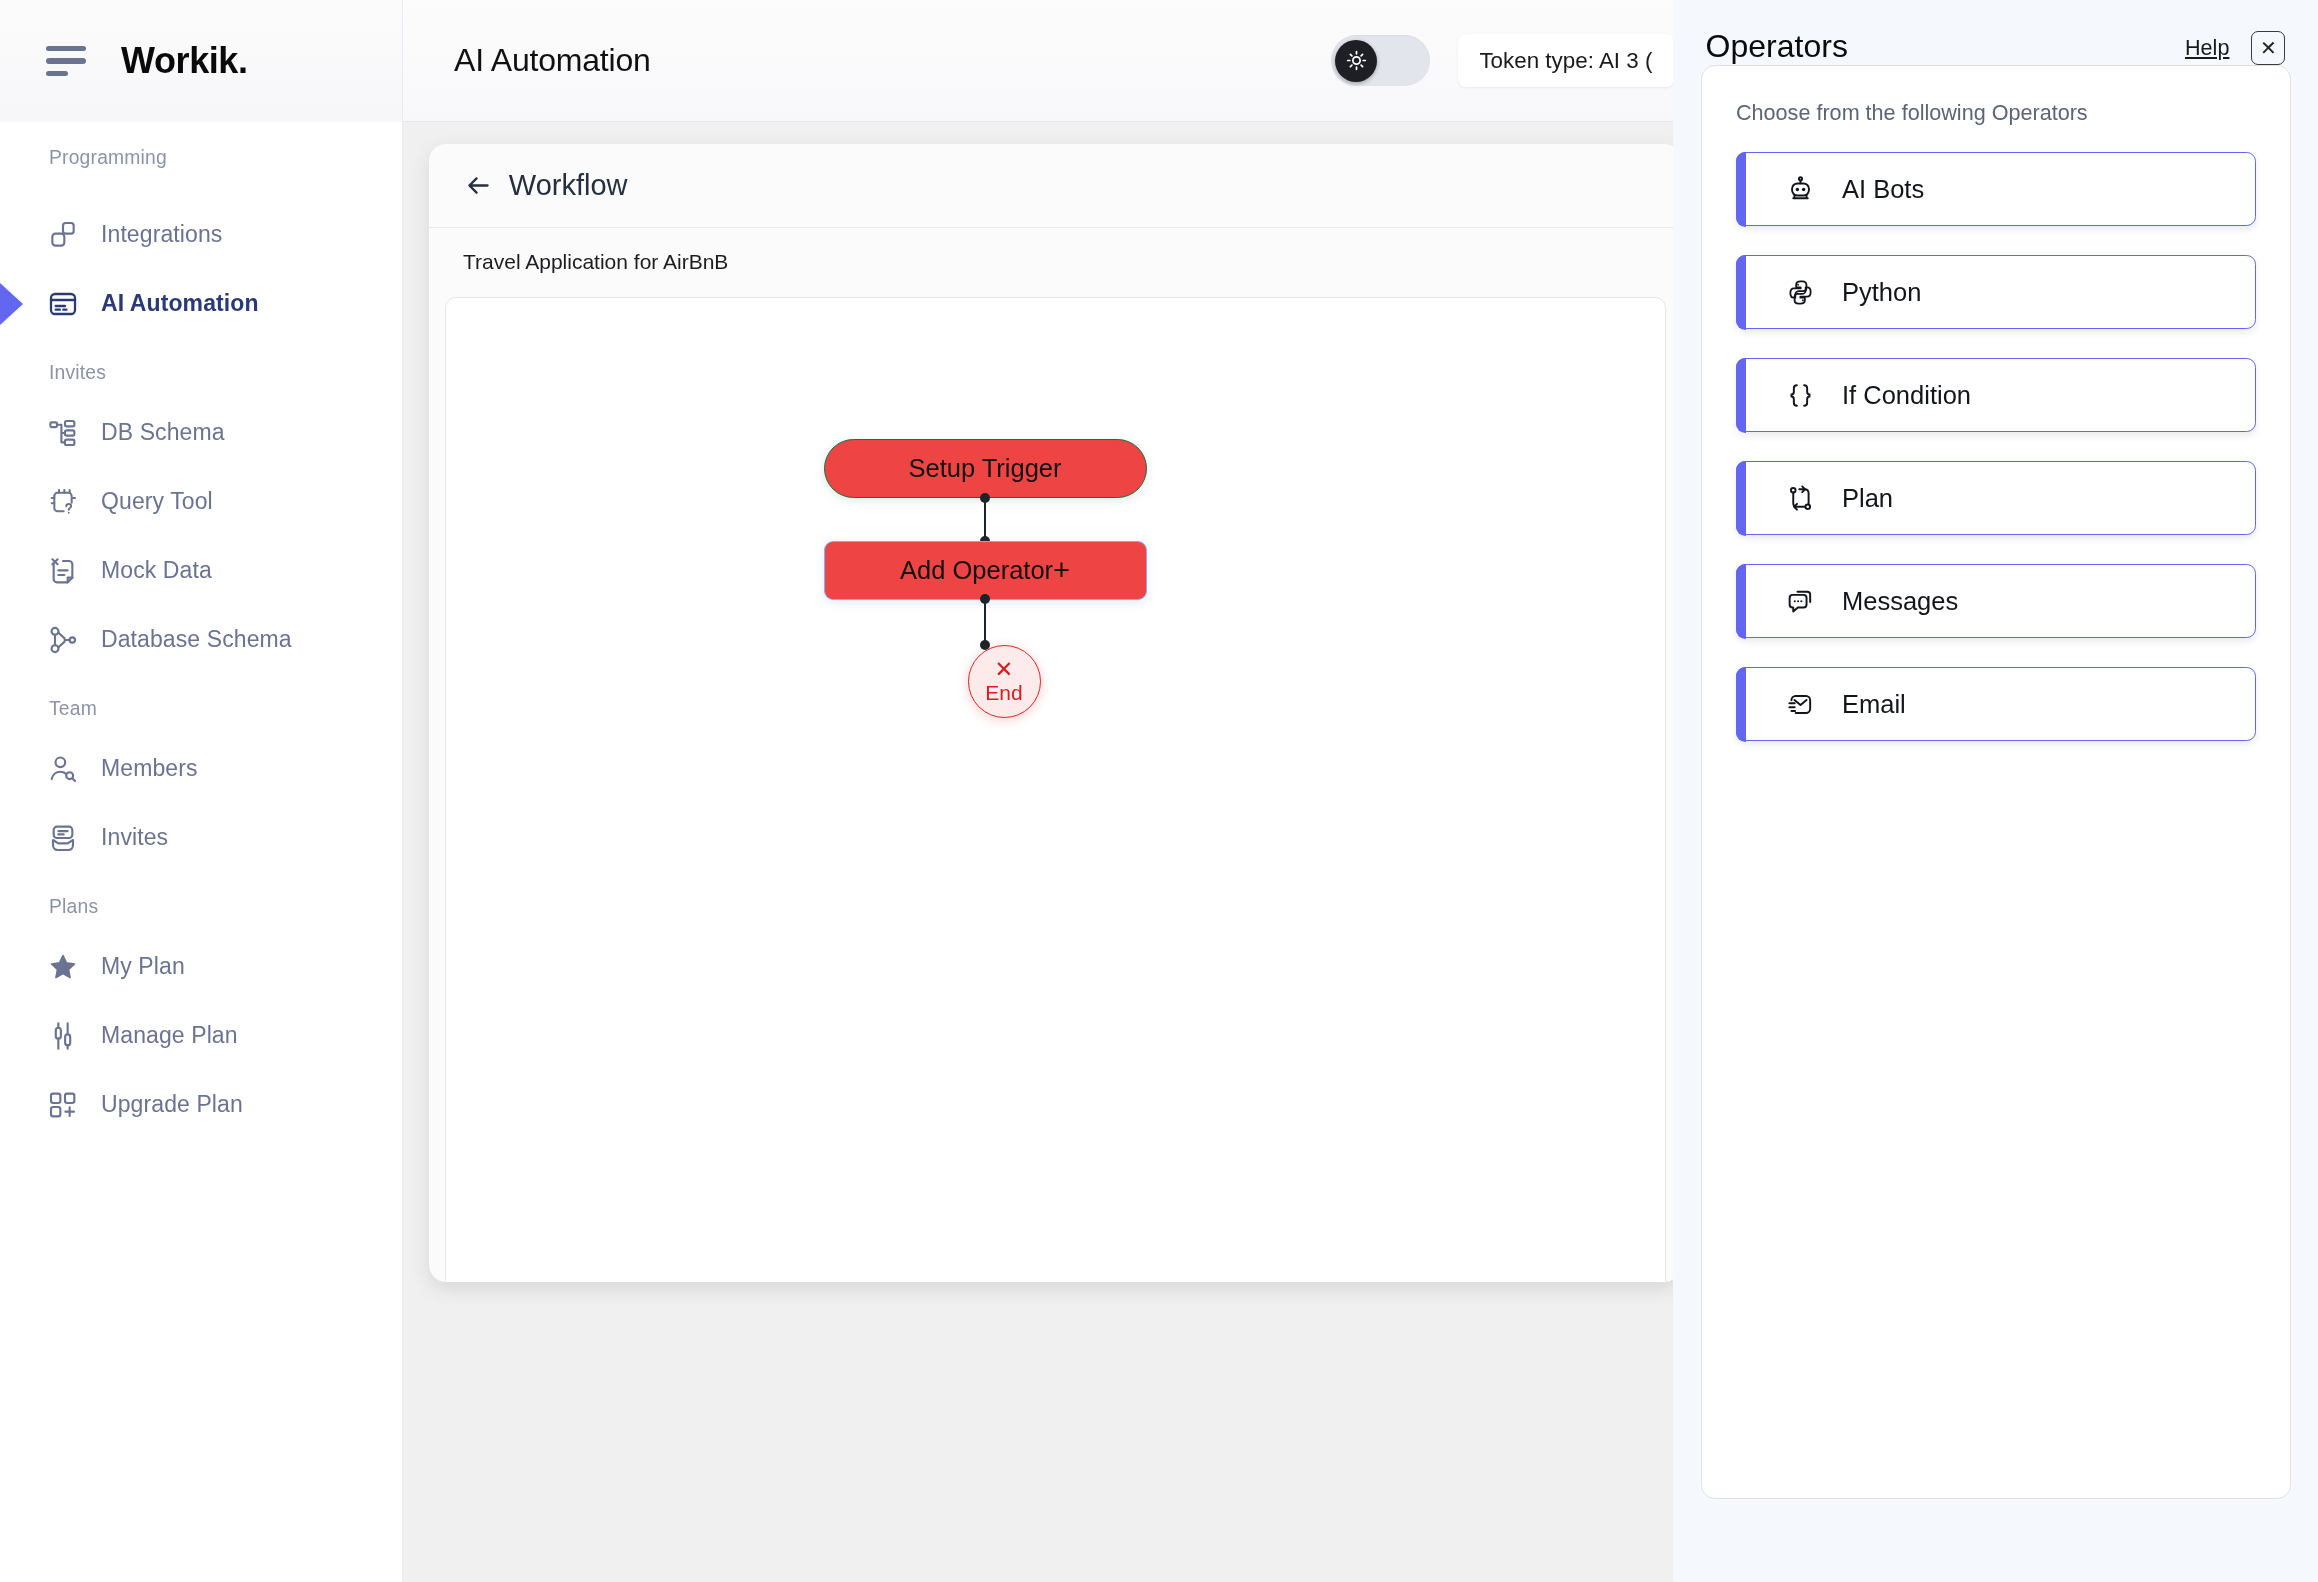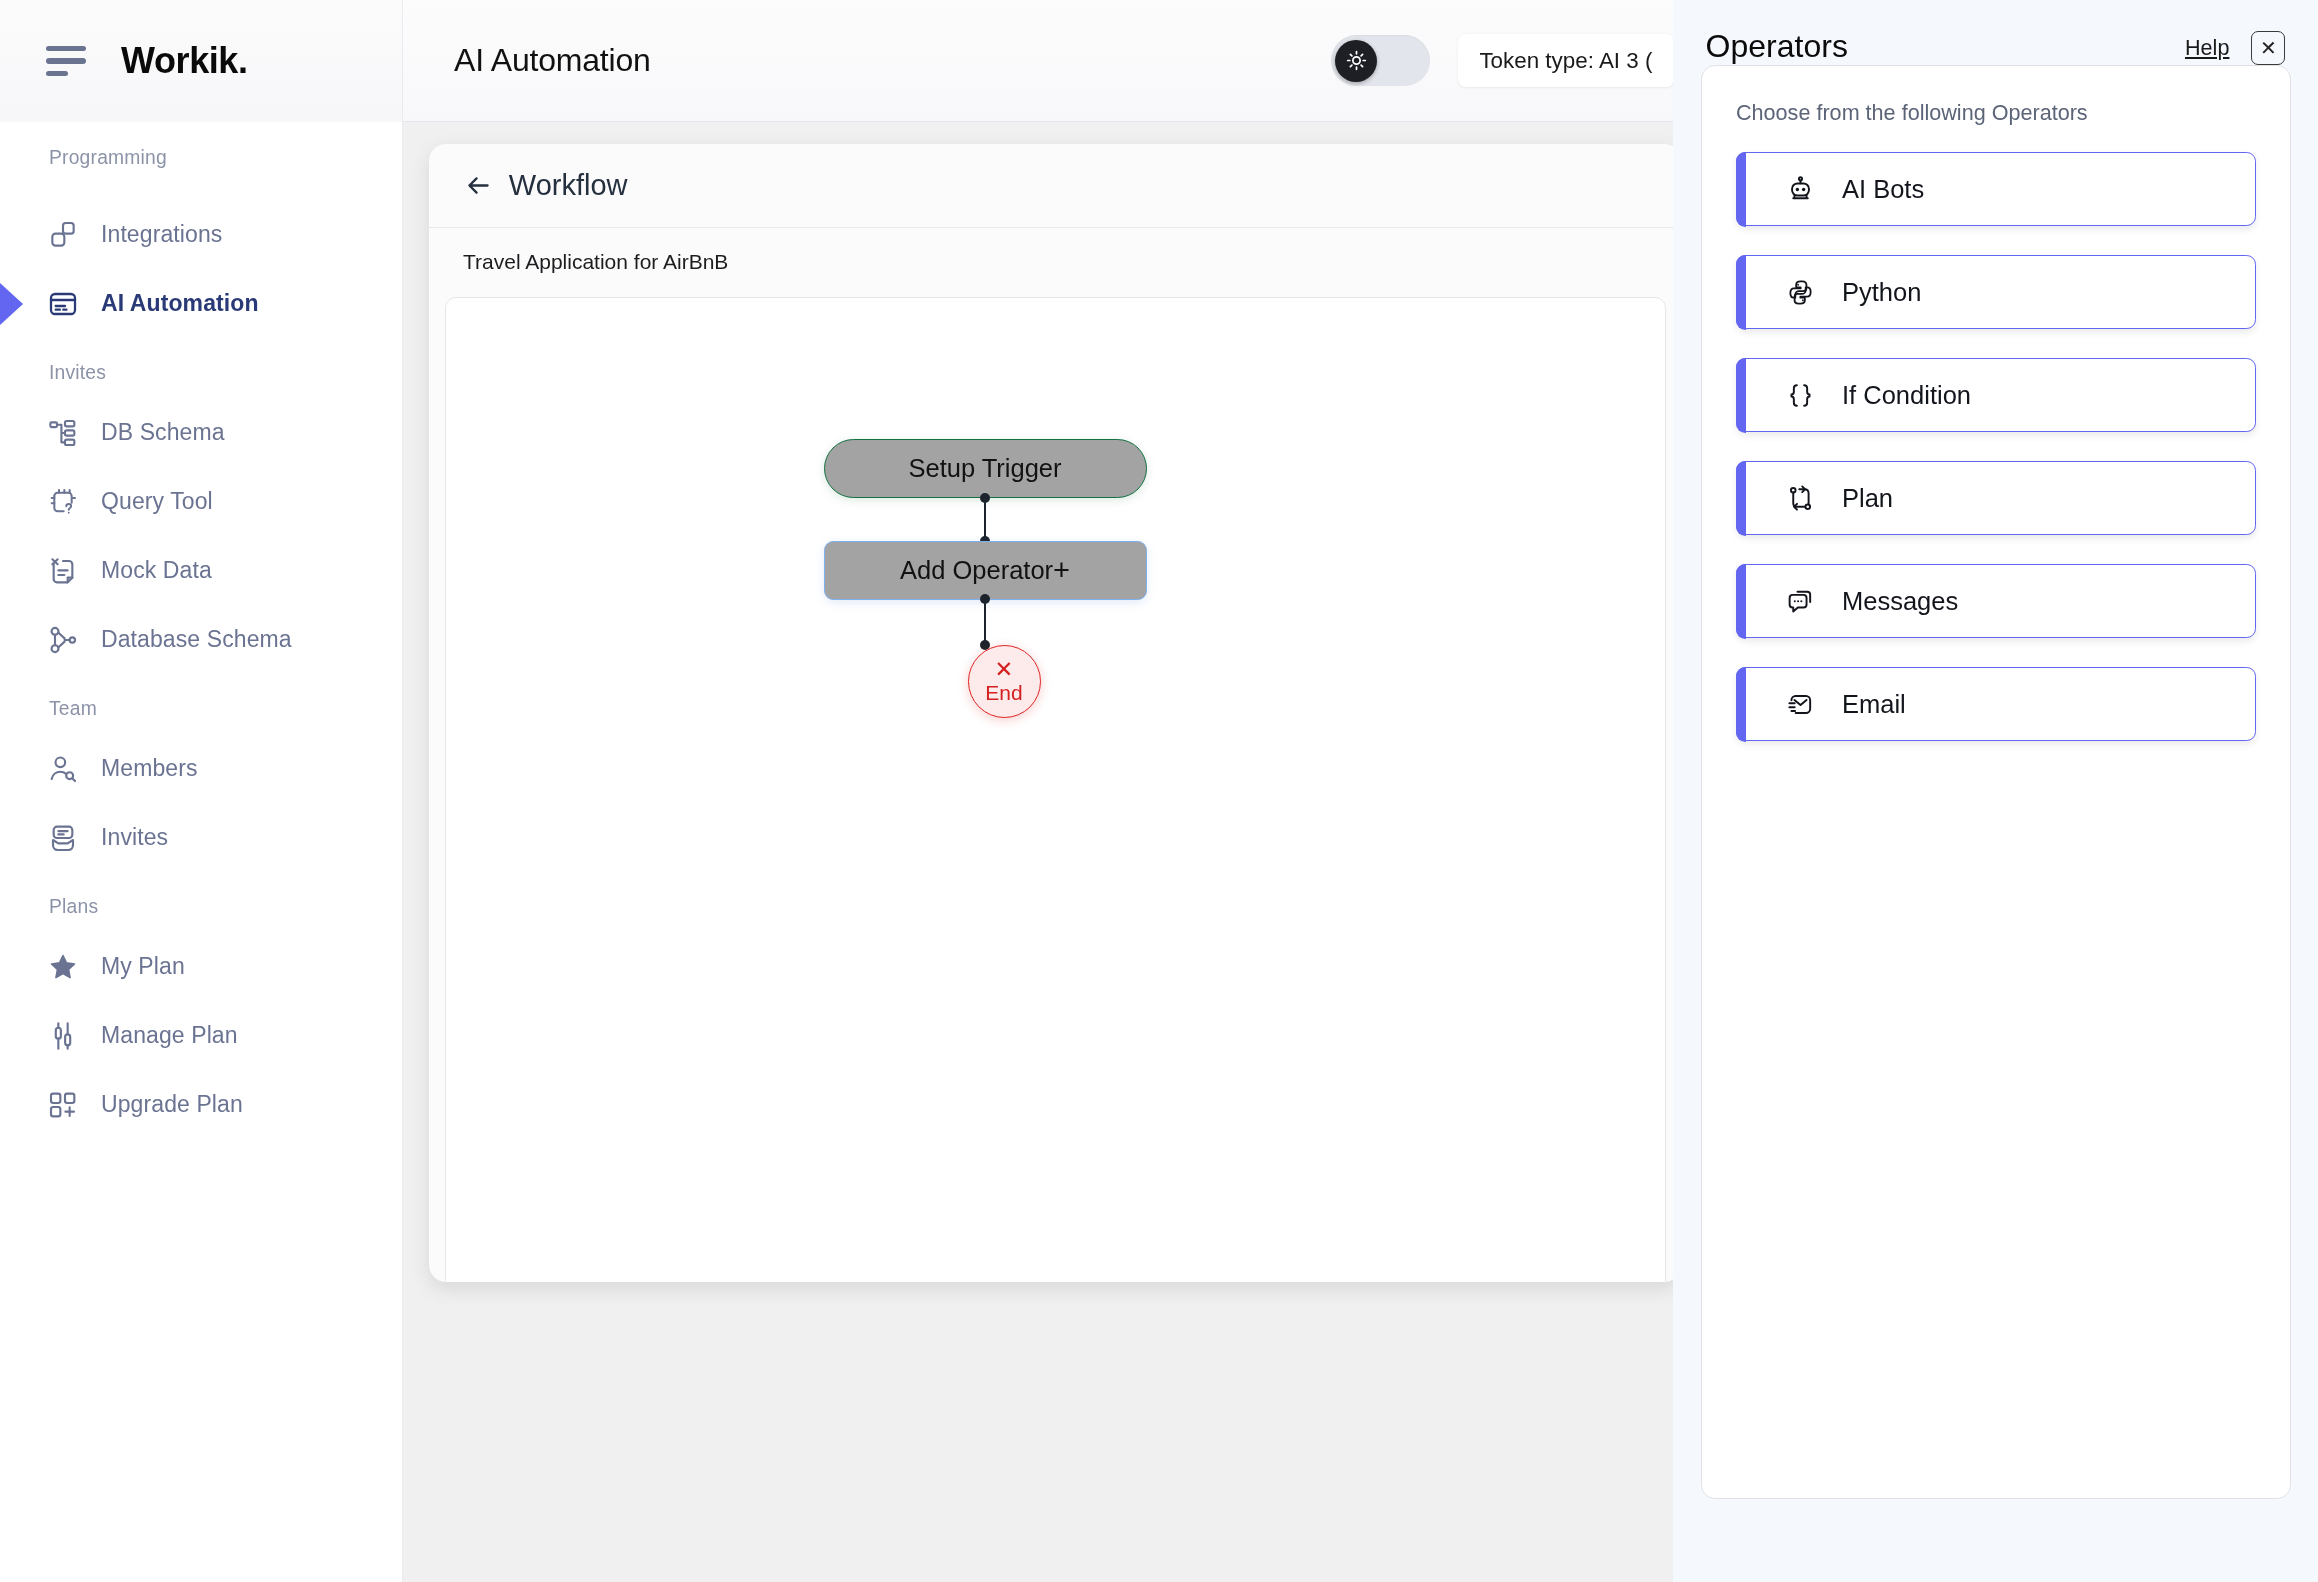--- a/index.html
+++ b/index.html
@@ -92,21 +92,21 @@
   #wf-back { width: 40px; height:40px; display:flex; align-items:center; justify-content:center; cursor:pointer; margin-right: 10.8px;}
   #wf-title { font-size: 29px; color:#25303f; }
   #wf-sub-wrap { border-top: 0.8px solid #e8e8ea; height: 70px; display:flex; align-items:center; padding-left: 34px; }
   #wf-sub { font-size: 21px; color:#1d1d1f; }
   #canvas {
     margin: 0 0 0 15.5px; width: 1221px; height: 1215px; background:#fff;
     border: 0.8px solid #e6e6e8; border-radius: 10.8px; position:relative; overflow:hidden;
   }
 
   
-  .node { position:absolute; background:#a3a3a3; display:flex; align-items:center; justify-content:center; }
+  .node { position:absolute; background:#ef4444; display:flex; align-items:center; justify-content:center; }
   #node-trigger {
     left: 378px; top: 141px; width: 323px; height: 59px;
     border: 1.5px solid #14713f; border-radius: 31px;
     box-shadow: 0 2.3px 9.3px rgba(20,113,63,.15);
     font-size: 25.5px; color:#121212;
   }
   #node-add {
     left: 378px; top: 243px; width: 323px; height: 59px;
     border: 1.5px solid #7fb0ef; border-radius: 9.3px;
     box-shadow: 0 2.3px 9.3px rgba(100,150,220,.18);

